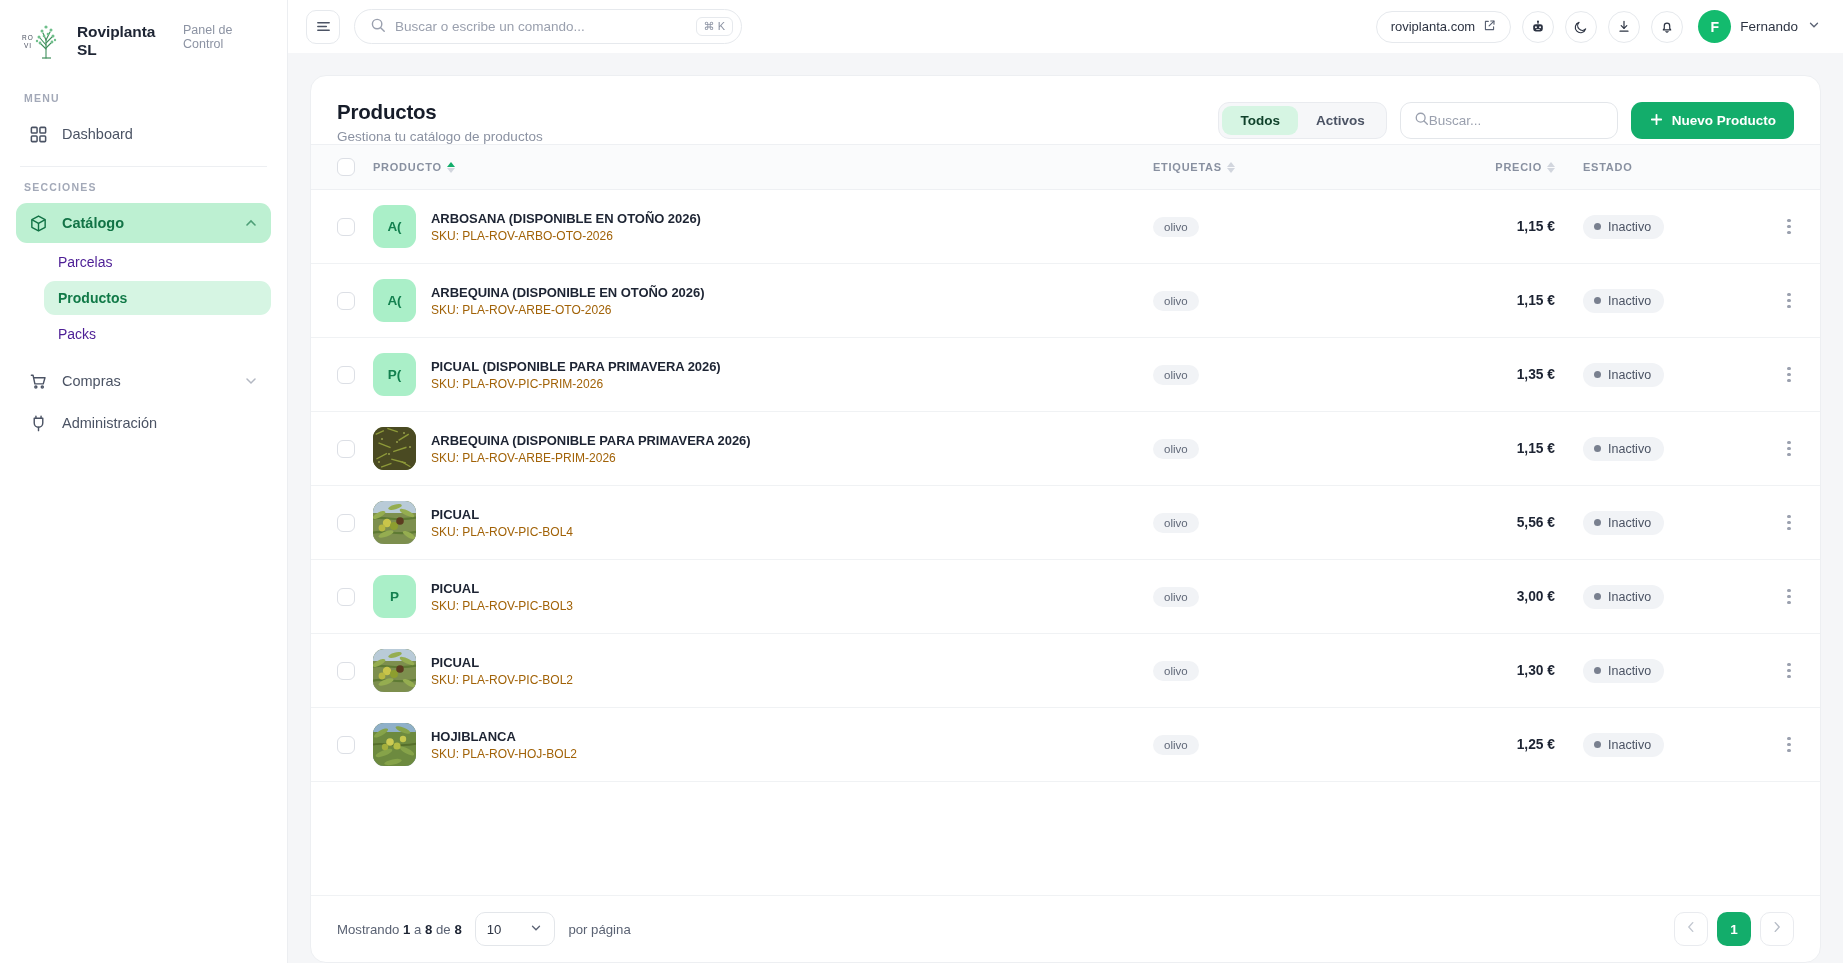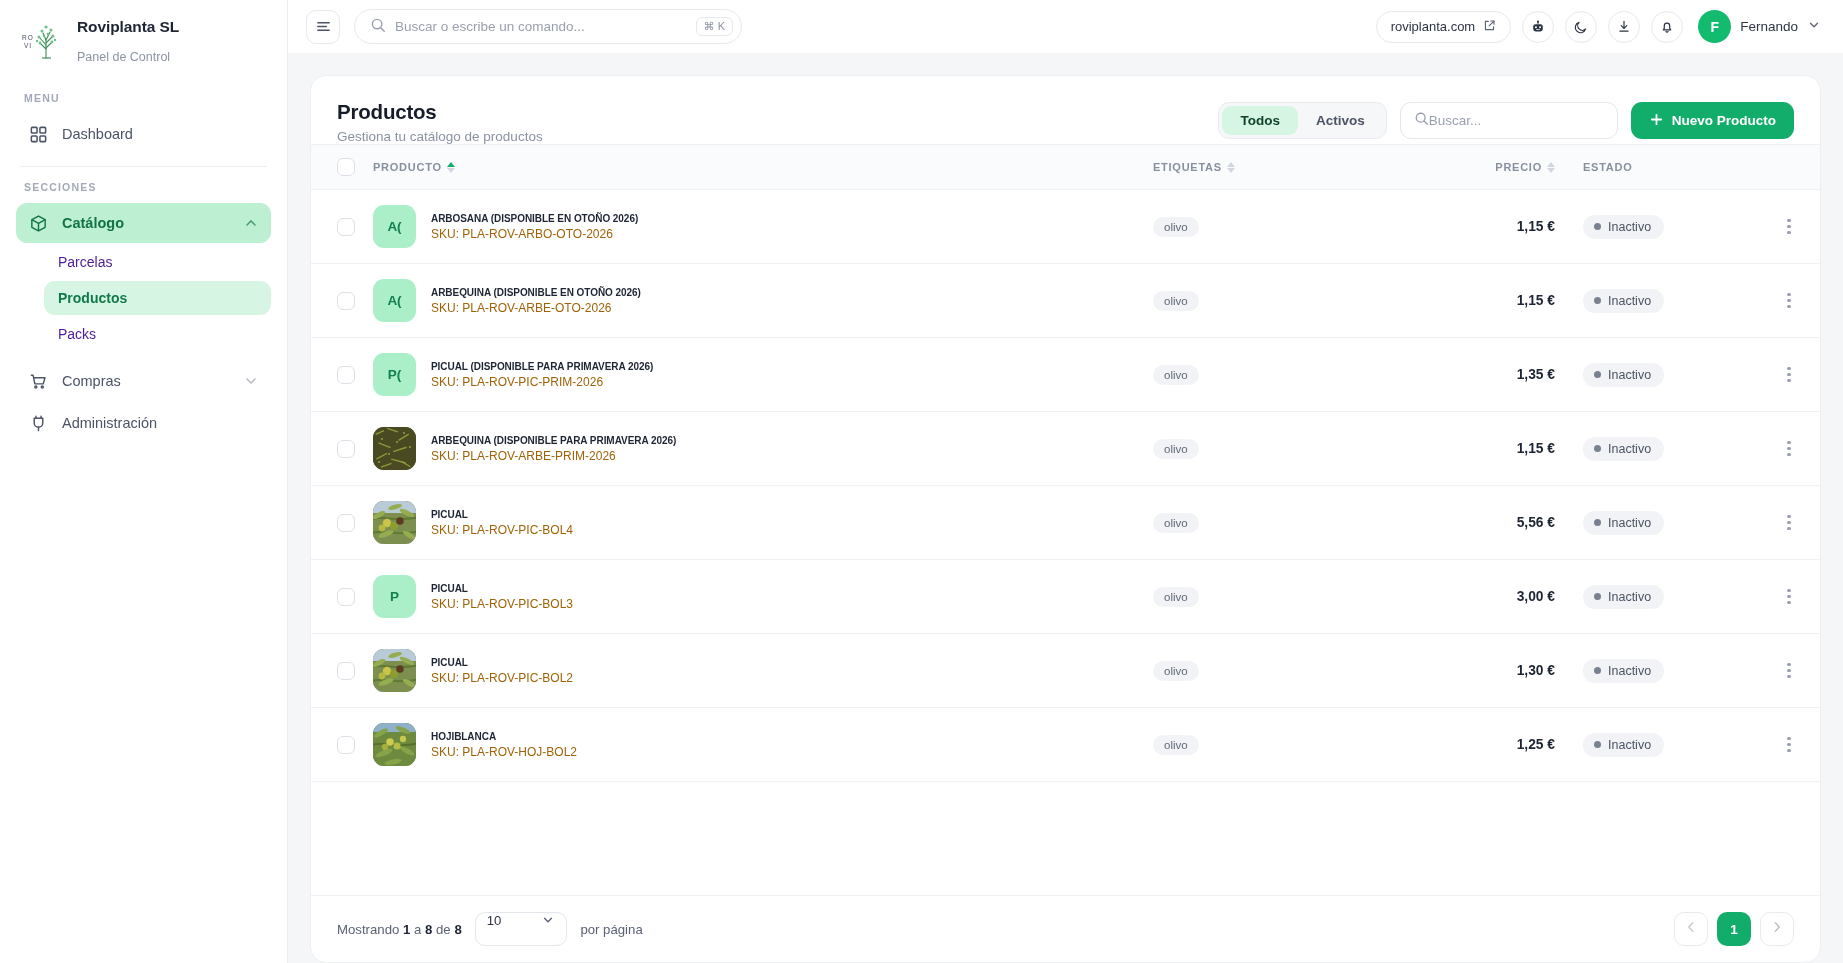--- a/index.html
+++ b/index.html
@@ -12,21 +12,21 @@
   .app { display: flex; width: 1843px; height: 963px; }
 
   
   .sidebar {
     width: 288px; height: 963px; background: #ffffff;
     border-right: 1px solid #eceef1;
     flex: 0 0 288px; position: relative;
   }
   .brand { display: flex; align-items: center; gap: 11px; padding: 18px 20px 14px 20px; }
   .brand-logo { width: 46px; height: 46px; flex: 0 0 46px; position: relative; }
-  .brand-text-wrap { display: flex; flex-direction: column; gap: 14px; }
+  .brand-text-wrap { display: flex; gap: 14px; }
   .brand-name { font-size: 15.5px; font-weight: 700; color: #1d2433; letter-spacing: -0.1px; }
   .brand-sub { font-size: 12.5px; color: #8c93a3; }
 
   .nav-section-label {
     font-size: 10.5px; font-weight: 700; letter-spacing: 1.2px;
     color: #a3a9b8; padding: 14px 24px 8px 24px; text-transform: uppercase;
   }
   .nav-item {
     display: flex; align-items: center; gap: 14px;
     margin: 2px 16px; padding: 10px 12px; border-radius: 11px;
@@ -147,21 +147,21 @@
     background: #fff; cursor: pointer; display: block;
   }
   .prod-cell { display: flex; align-items: center; gap: 15px; }
   .thumb {
     width: 43px; height: 43px; border-radius: 11px; flex: 0 0 43px;
     display: flex; align-items: center; justify-content: center;
     font-size: 13.5px; font-weight: 600; color: #13804f; background: #aaefc8;
     overflow: hidden; position: relative;
   }
   .thumb.photo { background: #51651f; }
-  .prod-name { font-size: 10px; font-weight: 700; color: #1d2433; letter-spacing: -0.05px; }
+  .prod-name { font-size: 13px; font-weight: 700; color: #1d2433; letter-spacing: -0.05px; }
   .prod-sku { font-size: 12px; color: #a16207; margin-top: 3px; }
 
   .tag-chip {
     display: inline-block; background: #f1f3f6; color: #606878;
     font-size: 11.5px; padding: 4px 11px; border-radius: 11px;
   }
   .price { font-size: 13.8px; font-weight: 700; color: #1d2433; text-align: right; padding-right: 18px; }
   .status-badge {
     display: inline-flex; align-items: center; gap: 7px; background: #f1f3f6;
     border-radius: 13px; padding: 5px 13px 5px 11px; font-size: 12.5px; color: #4b5364; font-weight: 500;
@@ -173,21 +173,21 @@
   .table-scroll { flex: 1; overflow: hidden; }
 
   .pager {
     display: flex; align-items: center; padding: 16px 26px; gap: 13px;
     border-top: 1px solid #f0f2f4;
   }
   .pager-text { font-size: 13.2px; color: #5a6273; }
   .pager-text b { color: #1d2433; font-weight: 700; }
   .per-select {
     height: 34px; border: 1px solid #e3e6ea; border-radius: 10px; background: #fff;
-    display: flex; align-items: flex-start; gap: 40px; padding: 0 11px;
+    display: flex; align-items: center; gap: 28px; padding: 0 11px;
     font-size: 13.2px; color: #2d3443; cursor: pointer;
   }
   .pager-right { margin-left: auto; display: flex; align-items: center; gap: 9px; }
   .pg-btn {
     width: 34px; height: 34px; border: 1px solid #e9ebef; border-radius: 10px;
     background: #fff; display: flex; align-items: center; justify-content: center; cursor: pointer;
   }
   .pg-num {
     width: 34px; height: 34px; border-radius: 10px; background: #13ad6b; color: #fff;
     display: flex; align-items: center; justify-content: center;

